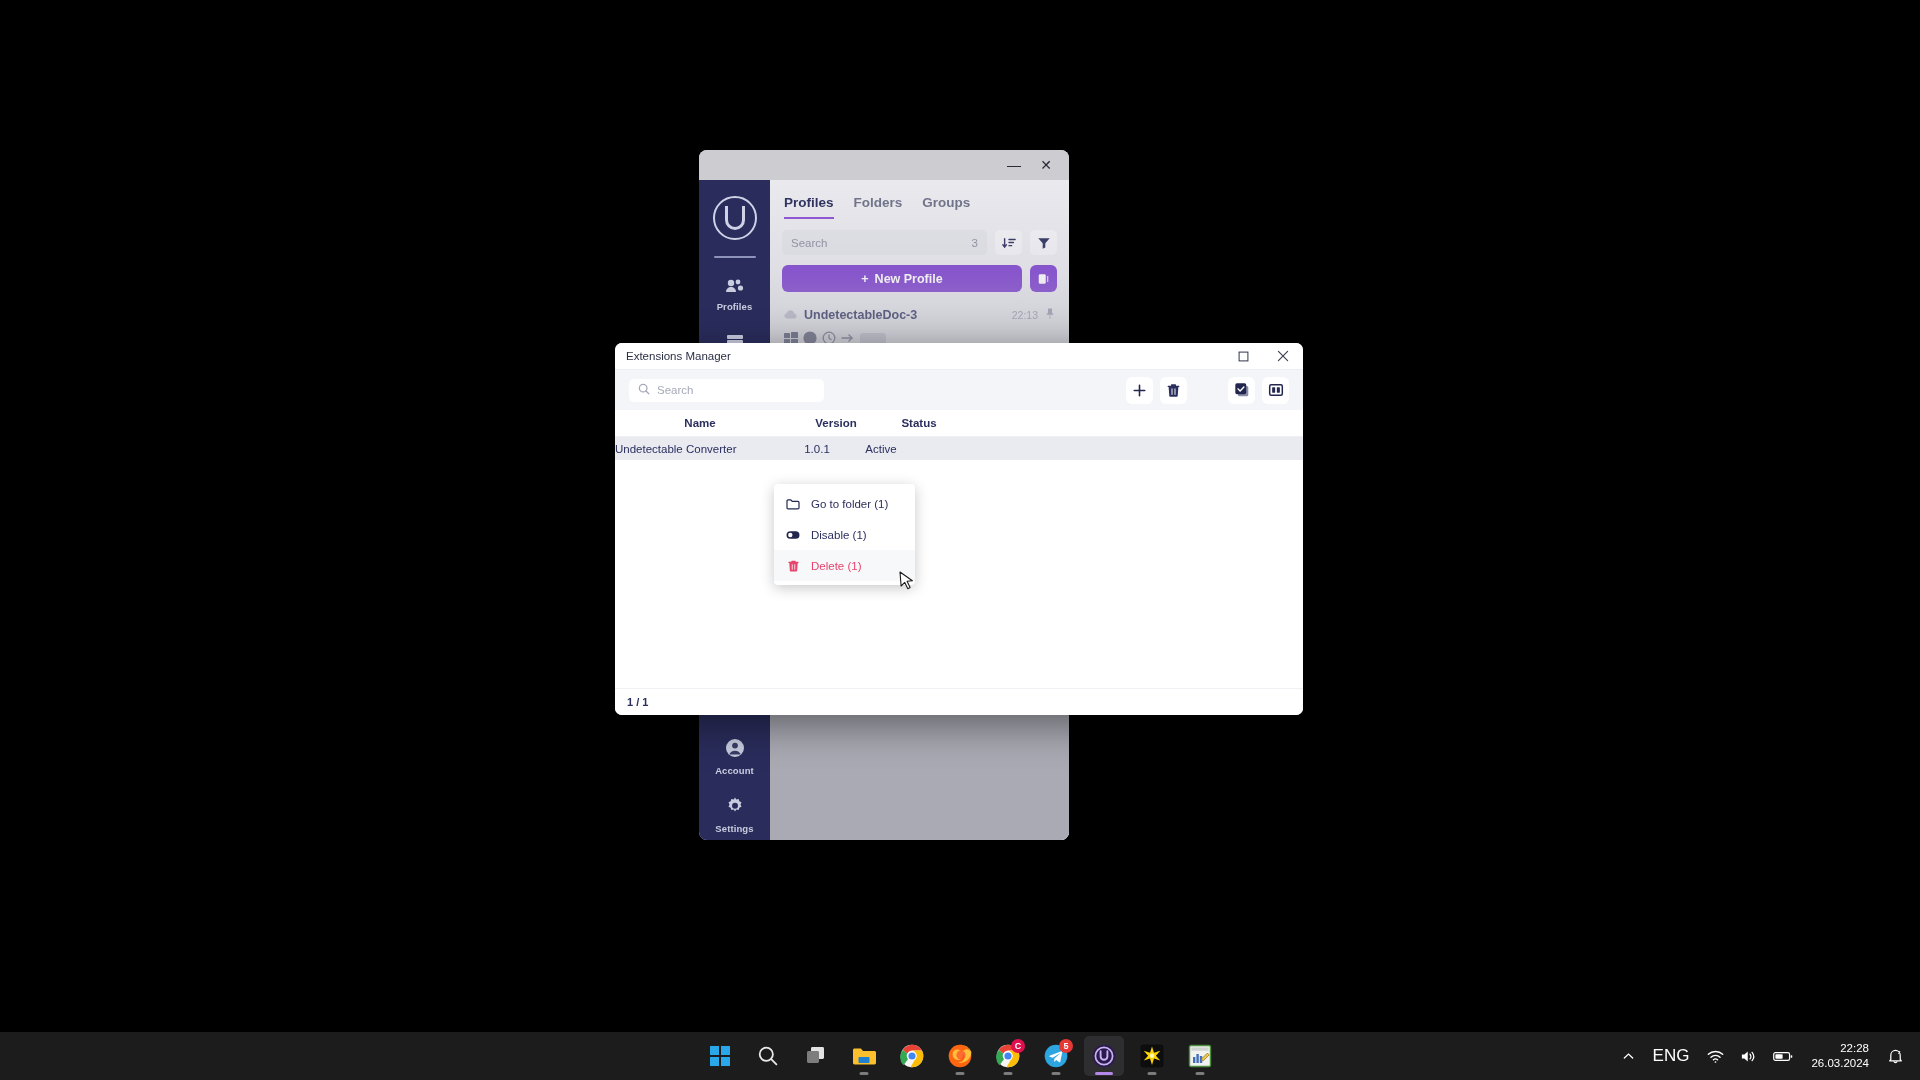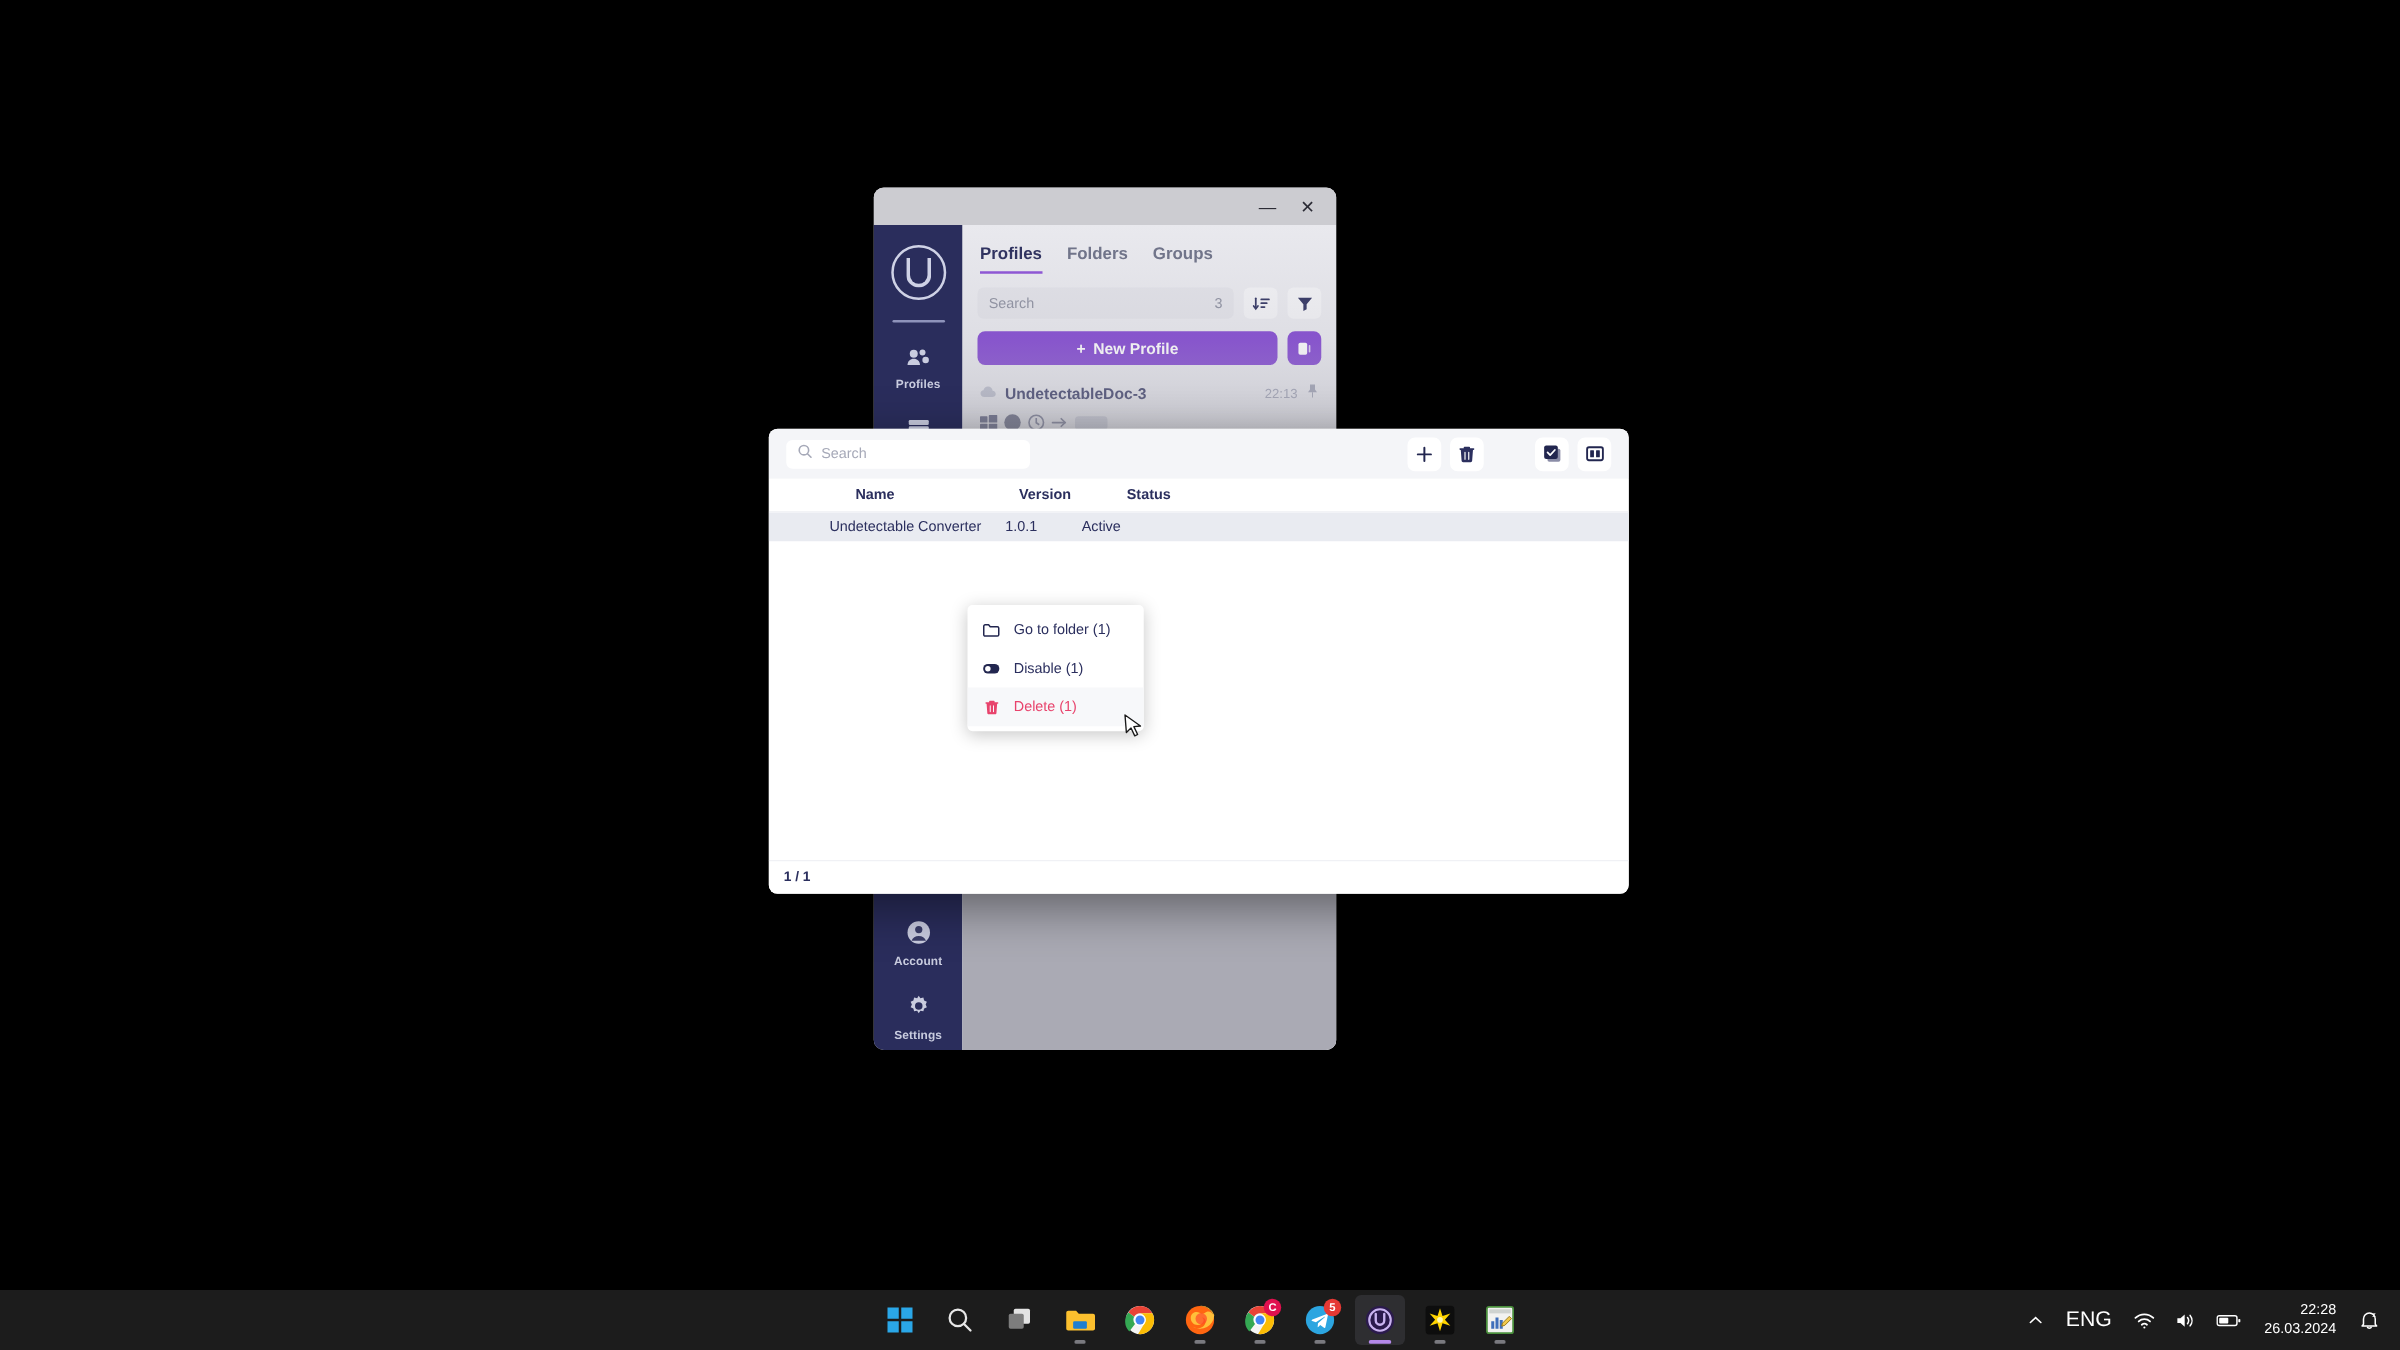--- a/index.html
+++ b/index.html
@@ -162,21 +162,21 @@
   }
   .tbl-body { flex: 1; background: #ffffff; position: relative; }
   .tbl-row {
     height: 23px; display: flex; align-items: center;
     font-size: 11.5px; color: #2b2f5e;
     background: #e9ebf1;
   }
   .c-name { width: 170px; text-align: center; }
   .c-version { width: 64px; text-align: center; }
   .c-status { width: 64px; text-align: center; }
-  .c-name.cell { text-align: right; padding-left: 12px; }
+  .c-name.cell { text-align: left; }
   .c-version.cell, .c-status.cell { text-align: center; }
 
   .dlg-footer {
     height: 27px; background: #ffffff;
     display: flex; align-items: center;
     padding-left: 12px;
     font-size: 11px; font-weight: 700; color: #2b2f5e;
     border-top: 1px solid #f0f1f5;
   }
 
@@ -386,20 +386,35 @@
             </svg>
           <span style="background:#c8cad6;border-radius:3px;width:26px;height:11px;display:inline-block"></span>
         </div>
 
         <div class="bg-dim-overlay"></div>
       </div>
     </div>
   </div>
 
   <div class="dlg">
+    <div class="dlg-title">
+      <span class="dlg-title-text">Extensions Manager</span>
+      <div class="dlg-title-ctrls">
+        <div class="dlg-ctrl">
+          <svg width="11" height="11" viewBox="0 0 12 12" fill="none" stroke="#3a3f55" stroke-width="1.15">
+            <rect x="1.2" y="1.2" width="9.6" height="9.6"></rect>
+          </svg>
+        </div>
+        <div class="dlg-ctrl">
+          <svg width="12" height="12" viewBox="0 0 12 12" fill="none" stroke="#3a3f55" stroke-width="1.15" stroke-linecap="round">
+            <path d="M1.4 1.4l9.2 9.2M10.6 1.4l-9.2 9.2"></path>
+          </svg>
+        </div>
+      </div>
+    </div>
 
     <div class="dlg-toolbar">
       <div class="dlg-search">
         <span>
           <svg width="12" height="12" viewBox="0 0 14 14" fill="none" stroke="#a6a9b8" stroke-width="1.5" stroke-linecap="round">
             <circle cx="6" cy="6" r="4.4"></circle>
               <path d="M9.3 9.3l3.3 3.3"></path>
           </svg>
         </span>
         <input type="text" placeholder="Search" style="">

